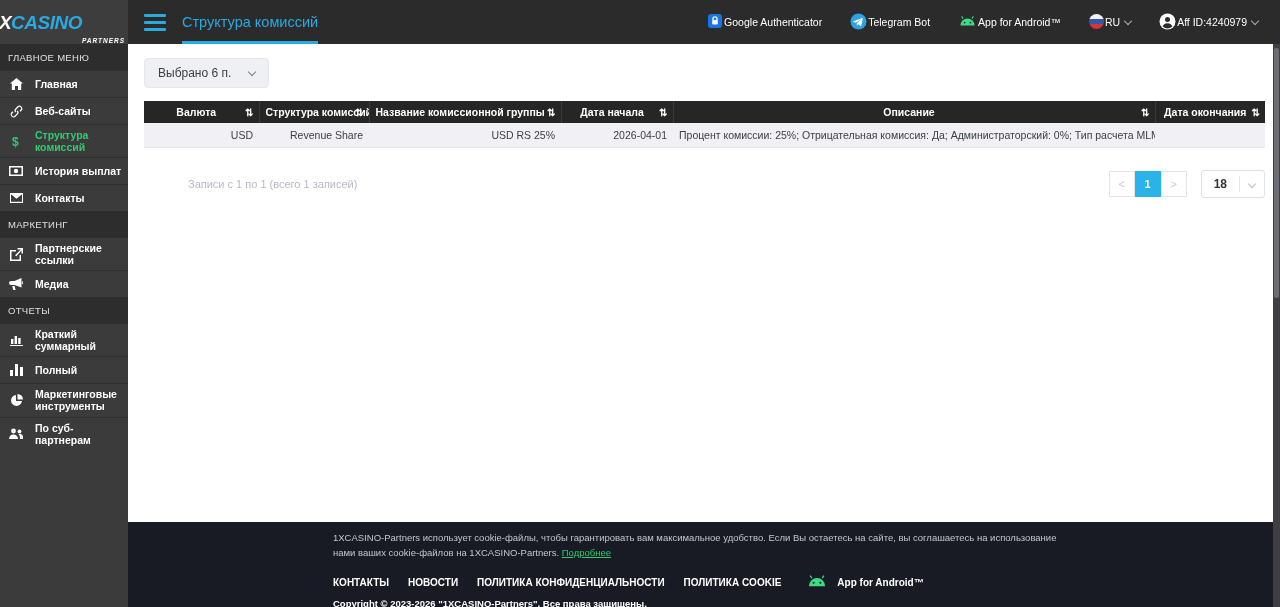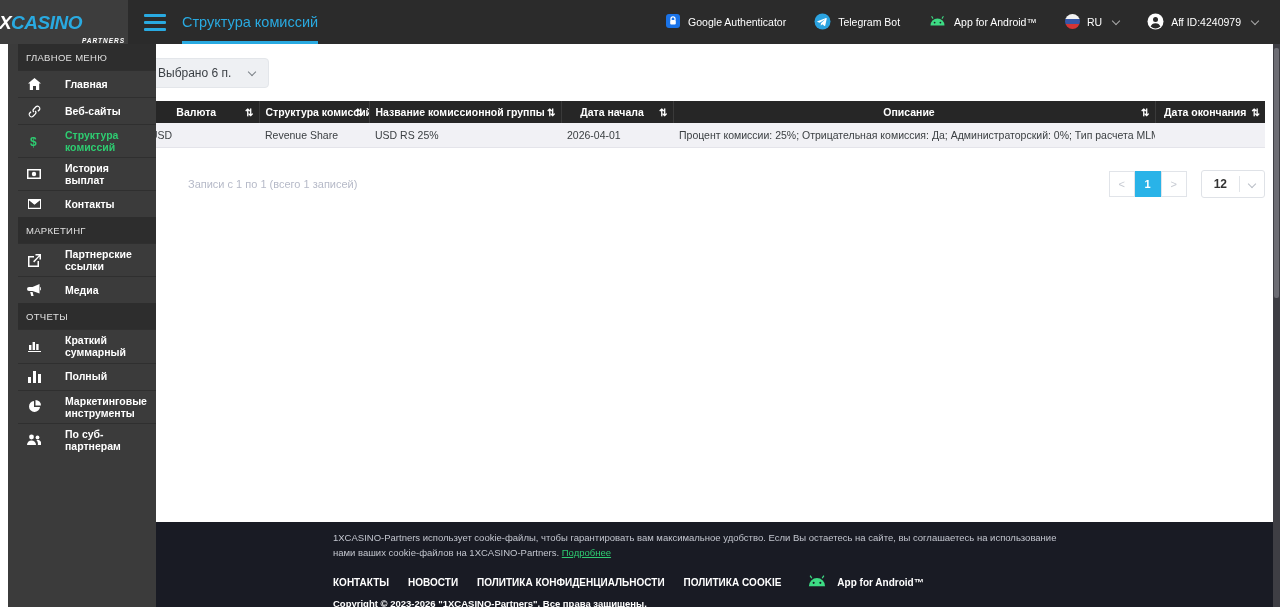--- a/index.html
+++ b/index.html
@@ -11,42 +11,42 @@
   .logo { width:128px; height:44px; background:#3d3d3d; display:flex; flex-direction:row; align-items:center; justify-content:center; line-height:1; }
   .logo-line { font-style:italic; font-weight:bold; font-size:19px; letter-spacing:-0.5px; }
   .logo-l1 { color:#fff; }
   .logo-l2 { color:#29aae1; }
   .logo-sub { color:#fff; font-style:italic; font-weight:bold; font-size:6.5px; letter-spacing:1px; align-self:flex-end; margin-right:14px; margin-top:2px; }
   .hamburger { width:22px; height:17px; display:flex; flex-direction:column; justify-content:space-between; margin:14px 0 0 16px; cursor:pointer; }
   .hamburger span { display:block; height:3px; background:#29aae1; border-radius:1px; }
   .page-title { position:relative; margin-left:16px; display:flex; align-items:center; color:#29aae1; font-size:14.5px; }
   .page-title::after { content:""; position:absolute; left:0; right:0; bottom:0; height:3px; background:#29aae1; }
   .top-actions { margin-left:auto; display:flex; align-items:center; gap:28px; padding-right:22px; color:#fff; font-size:10.5px; }
-  .top-item { display:flex; align-items:center; gap:7px; cursor:pointer; white-space:nowrap; }
+  .top-item { display:flex; align-items:center; gap:1px; cursor:pointer; white-space:nowrap; }
   .chev { display:inline-block; width:6px; height:6px; border-right:1.5px solid #aaa; border-bottom:1.5px solid #aaa; transform:rotate(45deg); margin-left:4px; margin-top:-3px; }
 
   
-  .sidebar { position:absolute; top:44px; left:8px; width:148px; bottom:0; background:#3b3b3b; z-index:4;padding-left:10px; }
+  .sidebar { position:absolute; top:44px; left:0; width:128px; bottom:0; background:#3b3b3b; z-index:4; }
   .side-section-title { background:#2d2d2d; color:#e0e0e0; font-size:9.5px; padding:8px 8px 7px 8px; letter-spacing:0.3px; }
-  .side-item { display:flex; align-items:center; gap:24px; min-height:27px; padding:4px 6px 4px 9px; color:#fff; font-size:10.5px; font-weight:bold; border-top:1px solid #2f2f2f; cursor:pointer; line-height:1.15; }
+  .side-item { display:flex; align-items:center; gap:12px; min-height:27px; padding:4px 6px 4px 9px; color:#fff; font-size:10.5px; font-weight:bold; border-top:1px solid #2f2f2f; cursor:pointer; line-height:1.15; }
   .side-item:first-of-type { border-top:none; }
   .side-item .ic { width:14px; flex:0 0 14px; display:flex; justify-content:center; }
   .side-item svg { fill:#fff; }
   .side-item.active { color:#2ecc71; }
   .side-item.active svg { fill:#2ecc71; }
 
   
   .main { position:absolute; top:44px; left:128px; right:0; height:478px; background:#fff; padding:14px 15px 0 16px; }
   .filter-btn { display:inline-flex; align-items:center; gap:14px; background:#eef0f3; border:1px solid #e3e6ea; border-radius:4px; padding:7px 13px; font-size:12px; color:#3a3f44; cursor:pointer; }
   .filter-btn .chev { border-color:#7a8086; }
   table { width:100%; border-collapse:collapse; margin-top:13px; table-layout:fixed; }
   th { background:#262626; color:#fff; font-size:10.5px; font-weight:bold; padding:5px 16px 5px 6px; position:relative; text-align:center; border-left:1px solid #3a3a3a; white-space:nowrap; overflow:hidden; }
   th:first-child { border-left:none; }
   th .sort { position:absolute; right:5px; top:50%; transform:translateY(-50%); font-size:10px; color:#fff; cursor:pointer; }
-  td { background:#f1f1f5; color:#3c4043; font-size:10.5px; text-align:left; padding:6px 6px; border-bottom:1px solid #e4e4ea; white-space:nowrap; overflow:hidden; }
+  td { background:#f1f1f5; color:#3c4043; font-size:10.5px; text-align:right; padding:6px 6px; border-bottom:1px solid #e4e4ea; white-space:nowrap; overflow:hidden; }
   .records-row { display:flex; align-items:center; justify-content:space-between; margin-top:22px;margin-left:44px; }
   .records-info { color:#b6bac8; font-size:11px; }
   .pager { display:flex; align-items:center; gap:14px; }
   .page-btns { display:flex; }
   .pbtn { min-width:26px; height:26px; display:flex; align-items:center; justify-content:center; border:1px solid #e1e4e9; background:#fff; color:#c6cad2; font-size:11px; cursor:pointer; }
   .pbtn.current { background:#29b3e8; border-color:#29b3e8; color:#fff; font-weight:bold; }
   .size-select { display:flex; align-items:center; border:1px solid #dfe2e7; border-radius:3px; height:28px; cursor:pointer; background:#fff; }
   .size-select .val { padding:0 12px; font-size:12px; color:#333; font-weight:bold; }
   .size-select .sep { width:1px; height:16px; background:#e2e5e9; }
   .size-select .chev { border-color:#b9bec6; margin:0 9px 0 9px; }
@@ -289,21 +289,21 @@
 
   <div class="records-row">
     <div class="records-info">Записи с 1 по 1 (всего 1 записей)</div>
     <div class="pager">
       <div class="page-btns">
         <div class="pbtn">&lt;</div>
         <div class="pbtn current">1</div>
         <div class="pbtn">&gt;</div>
       </div>
       <div class="size-select">
-        <span class="val">12</span>
+        <span class="val">18</span>
         <span class="sep"></span>
         <span class="chev"></span>
       </div>
     </div>
   </div>
 </main>
 
 <footer class="footer">
   <div class="footer-inner">
     <div class="cookie"><span>1XCASINO-Partners использует cookie-файлы, чтобы гарантировать вам максимальное удобство. Если Вы остаетесь на сайте, вы соглашаетесь на использование нами ваших cookie-файлов на 1XCASINO-Partners.</span> <a>Подробнее</a></div>

